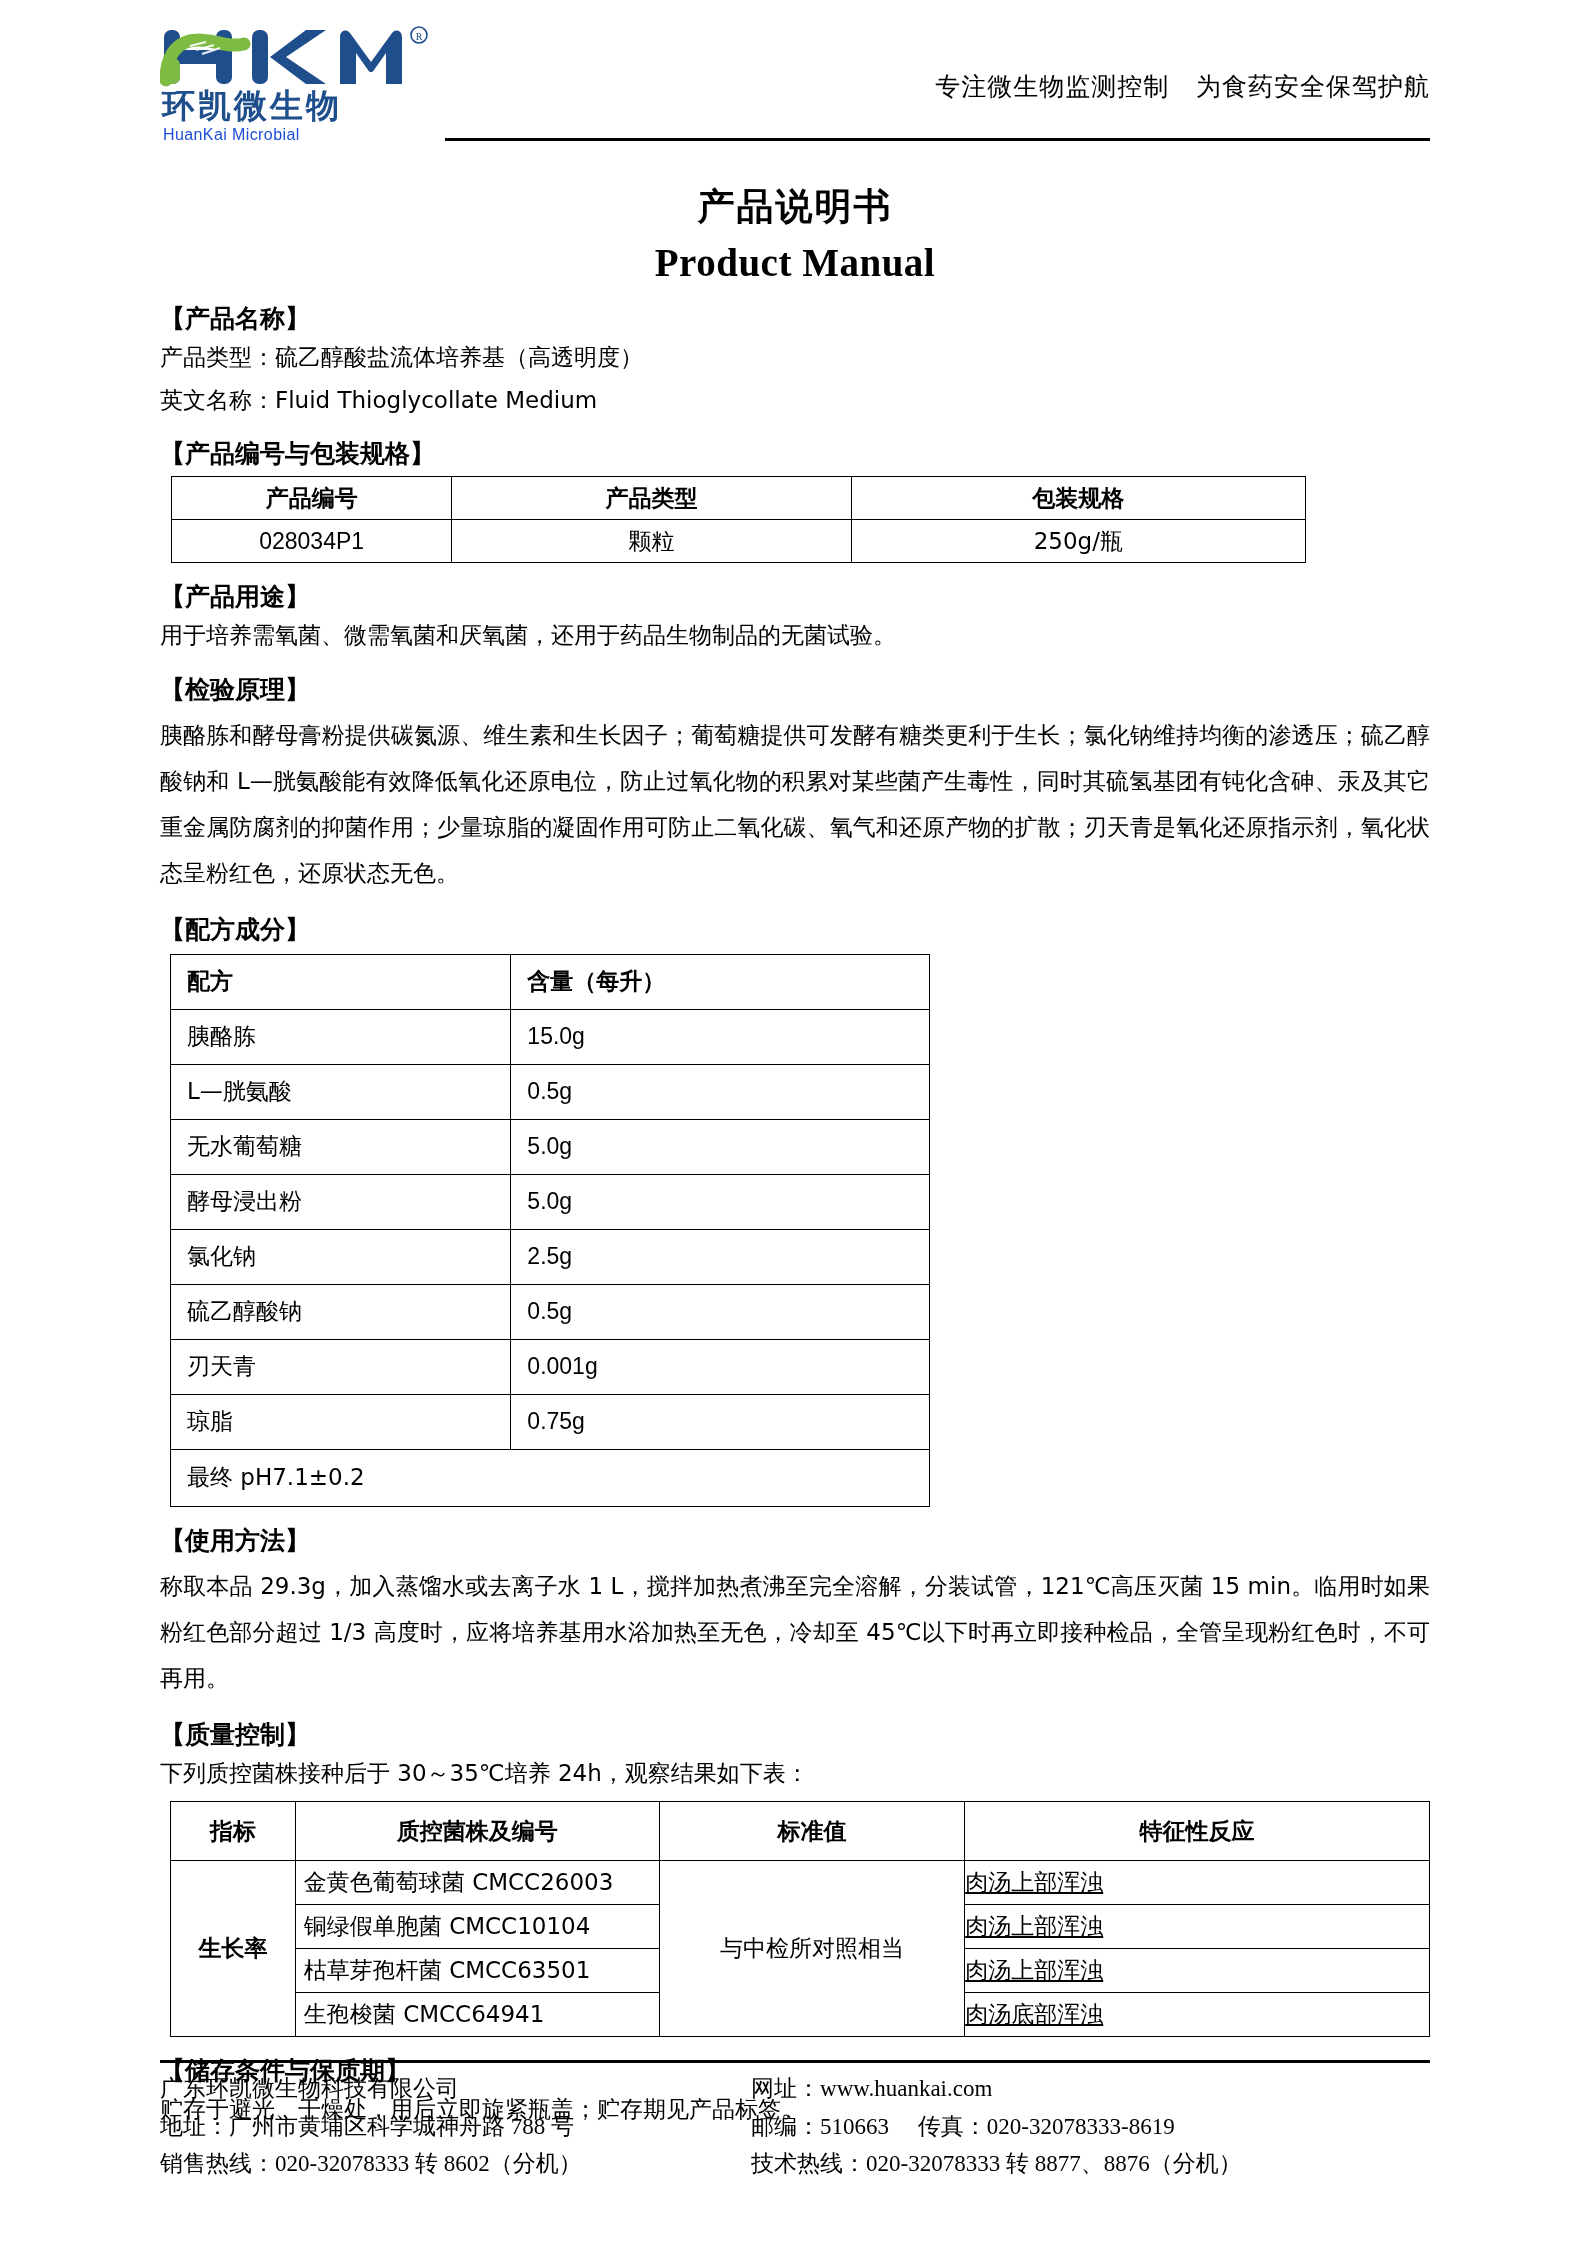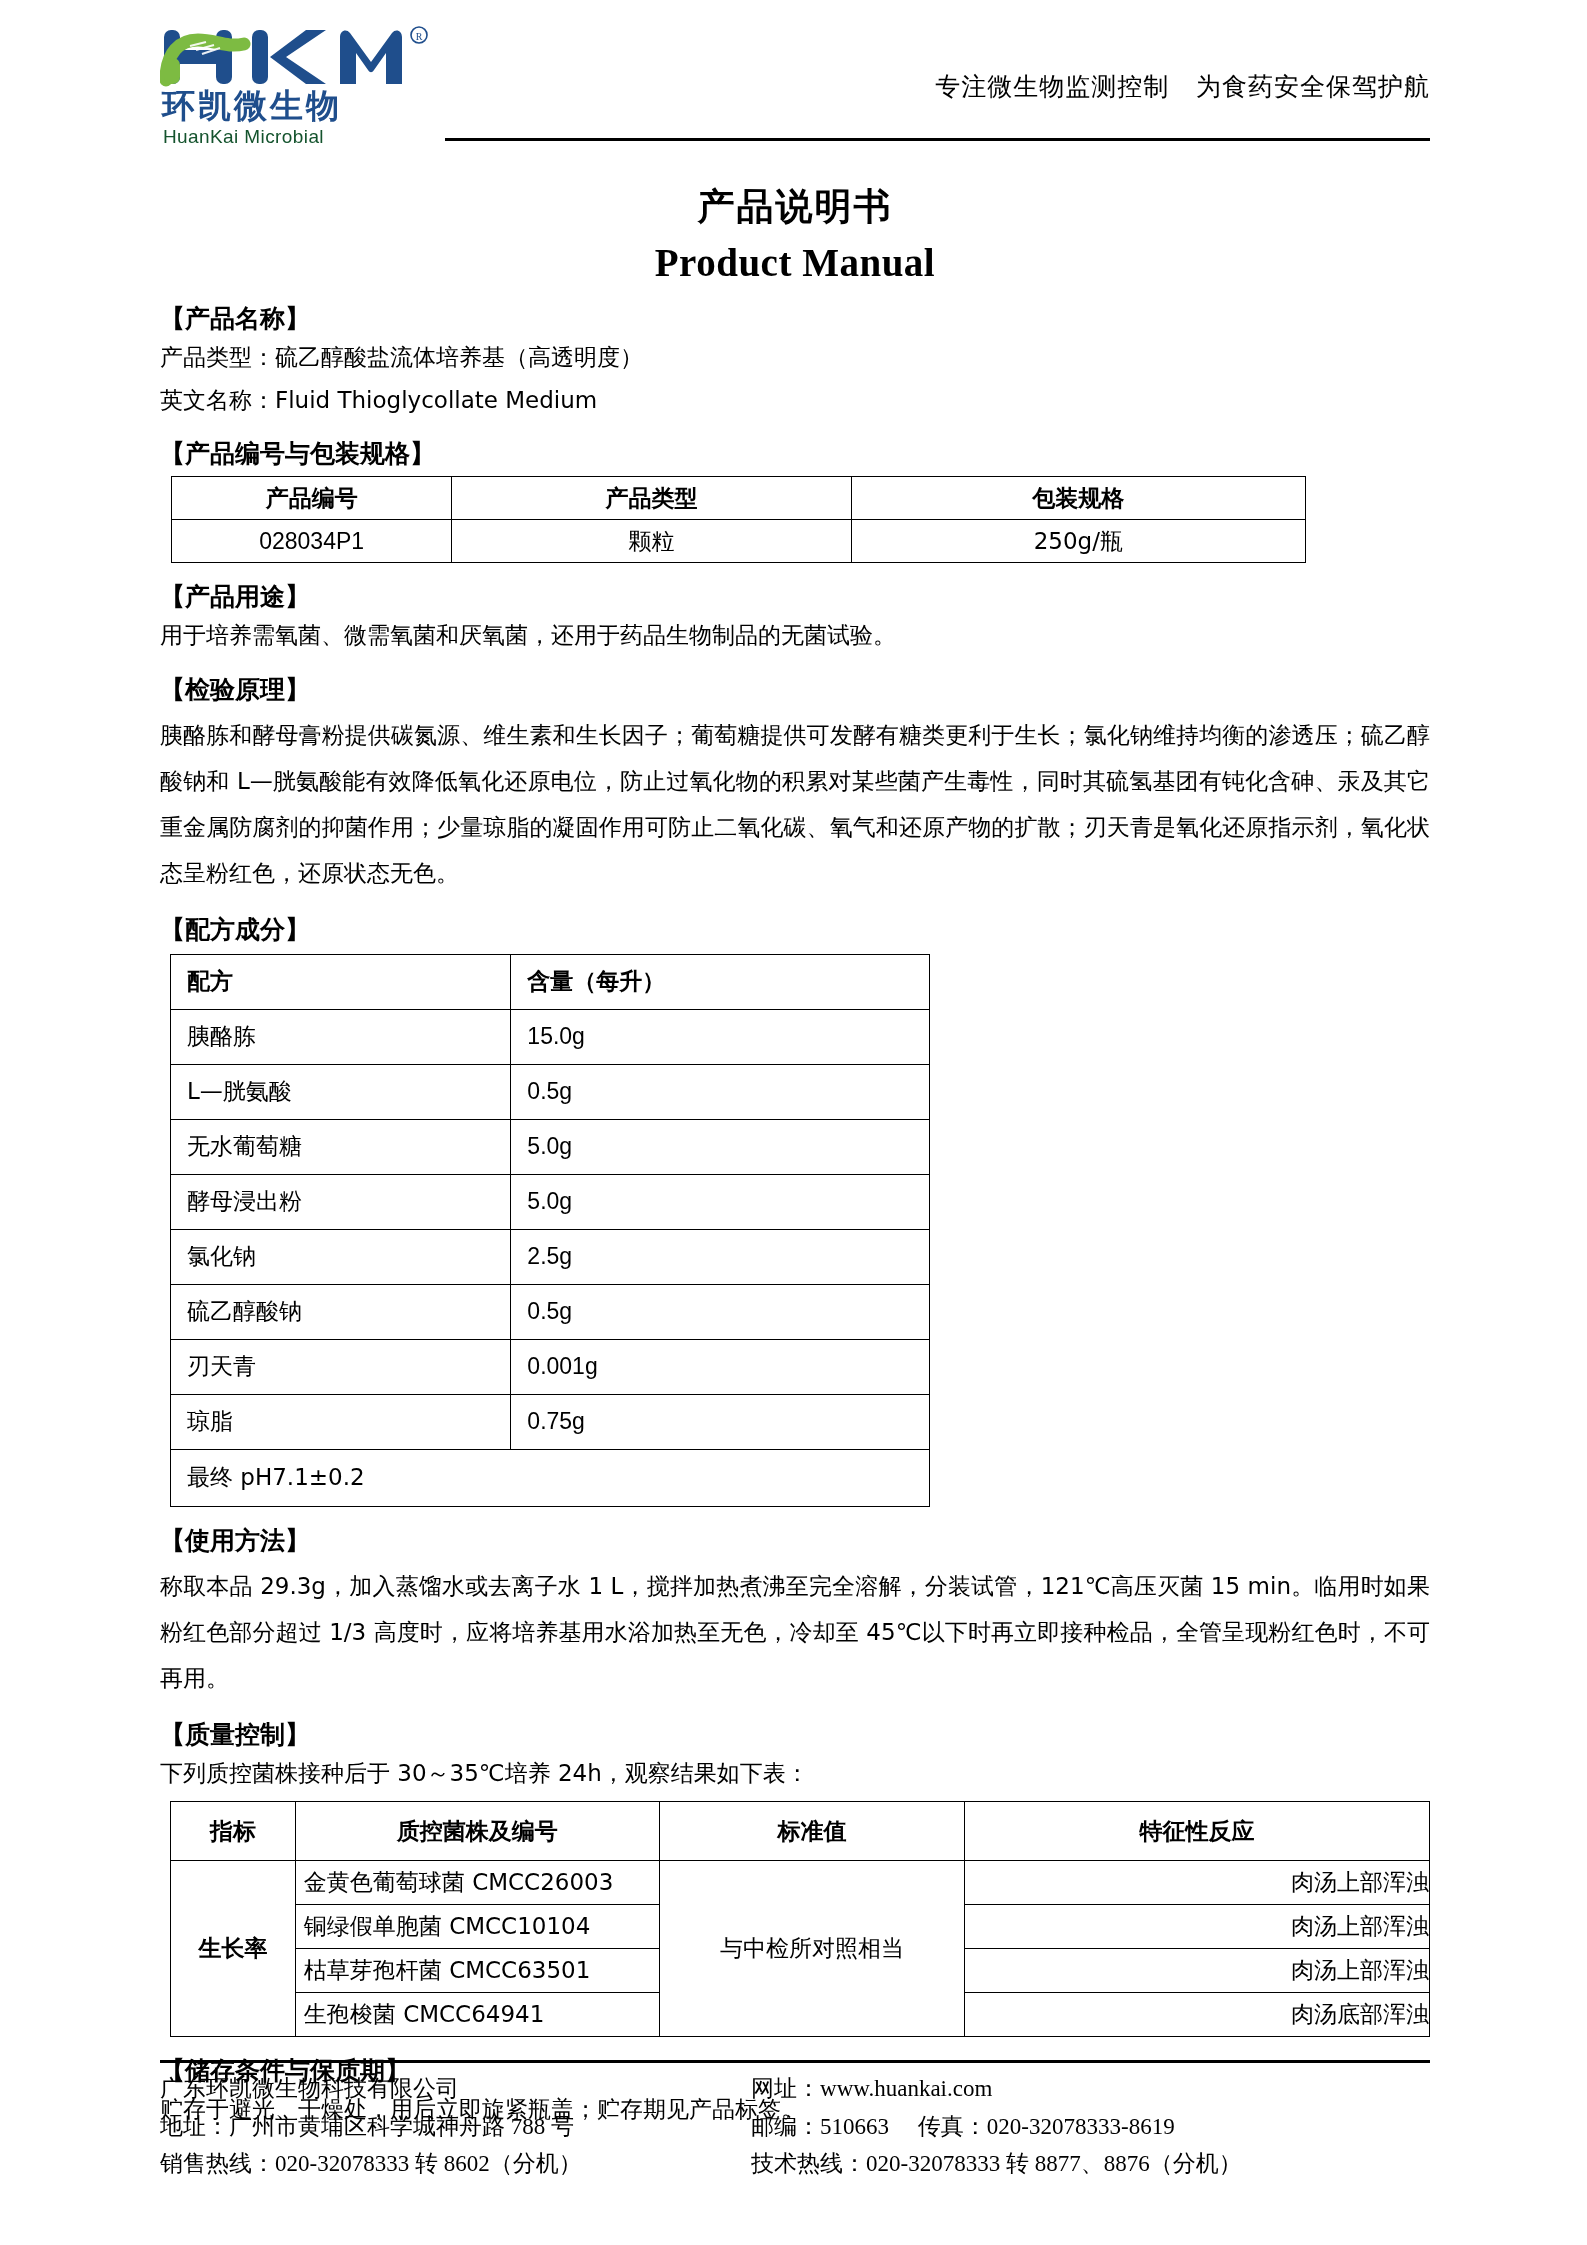--- a/index.html
+++ b/index.html
@@ -51,22 +51,22 @@
     font-size: 33px;
     letter-spacing: 3px;
     color: #1F4E8C;
     font-weight: 700;
     line-height: 1.05;
     margin-top: 1px;
     margin-left: 2px;
   }
   .logo-en {
     font-family: "Liberation Sans", sans-serif;
-    font-size: 19px;
-    color: #14532d;
+    font-size: 16px;
+    color: #1d4ed8;
     letter-spacing: 0.4px;
     margin-top: 2px;
     margin-left: 3px;
   }
   .tagline-wrap {
     position: absolute;
     right: 0;
     top: 44px;
     width: 900px;
     text-align: right;
@@ -212,21 +212,22 @@
     font-weight: 700;
   }
   .qc-table td.strain {
     text-align: left;
     padding-left: 8px;
   }
   .qc-table td.std {
     text-align: center;
   }
   .qc-table td.react {
-    text-align: right;
+    text-align: left;
+    text-decoration: underline;
   }
 
   
   .footer {
     position: absolute;
     left: 160px;
     top: 2060px;
     width: 1270px;
   }
   .footer-rule {

